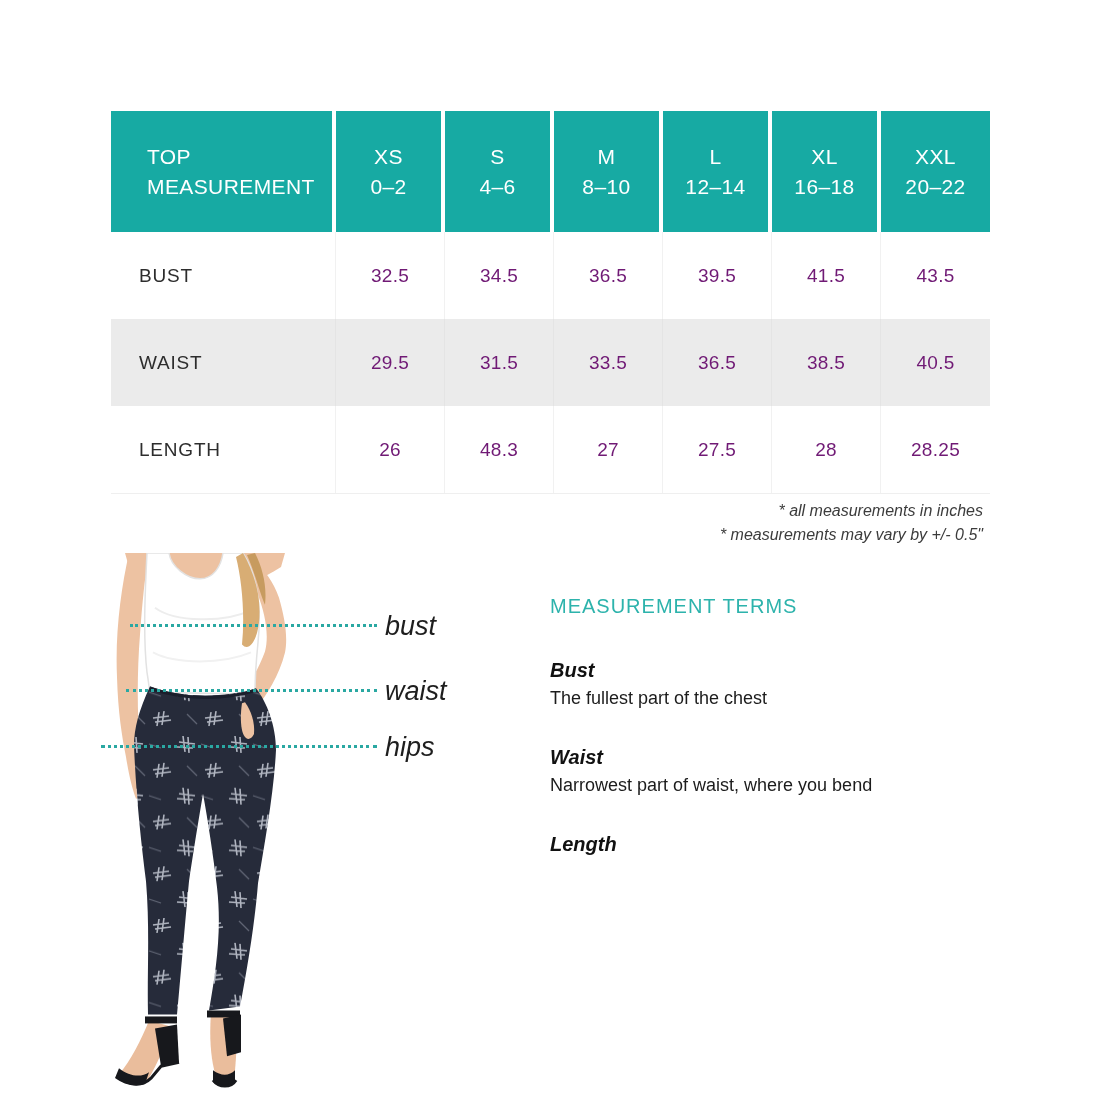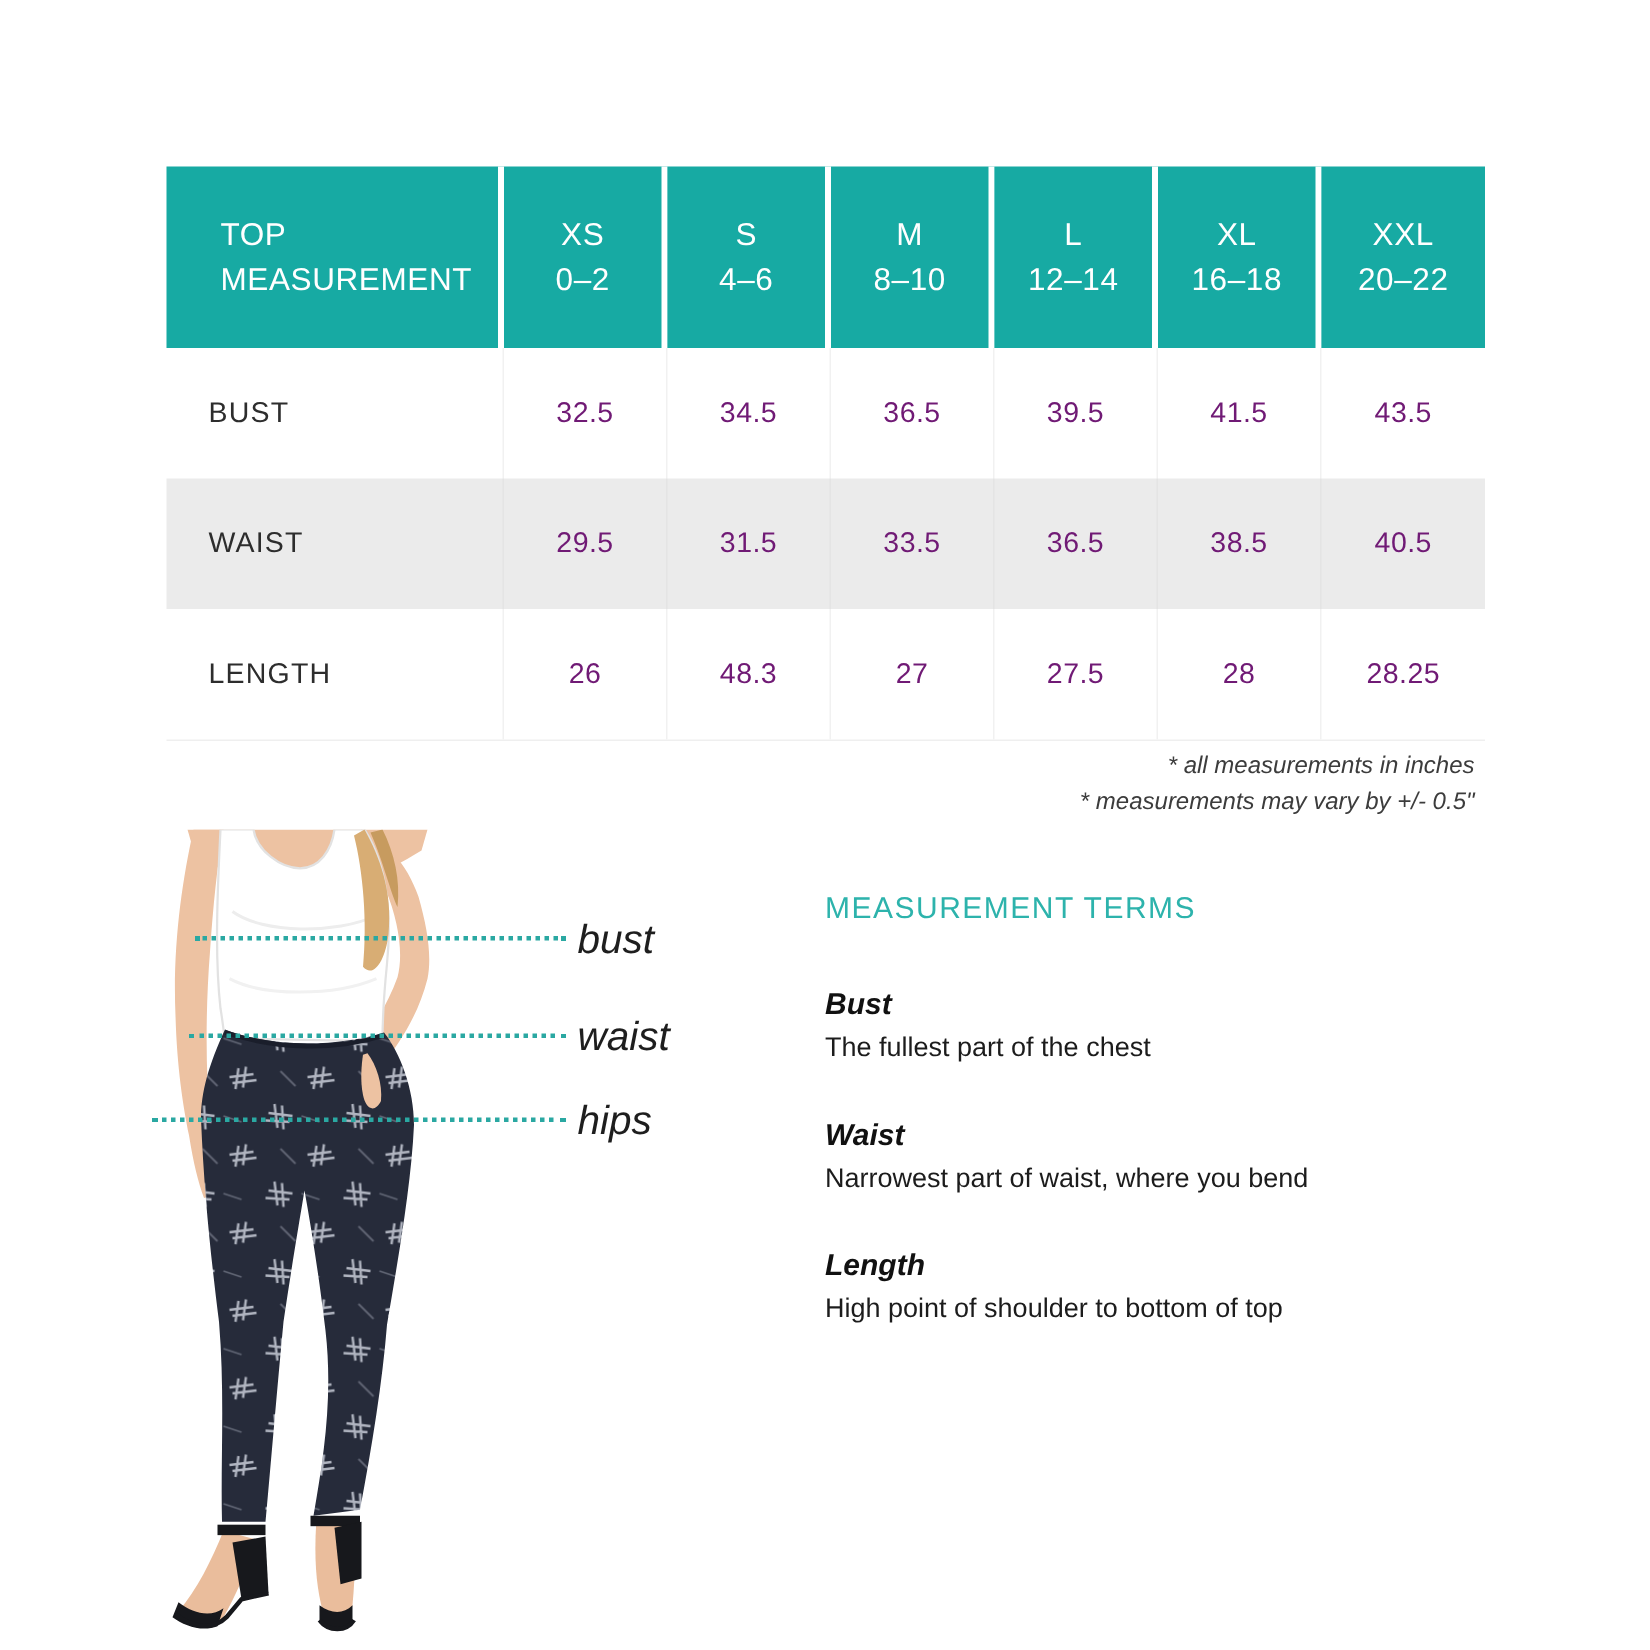--- a/index.html
+++ b/index.html
@@ -195,17 +195,16 @@
       <div class="term-def">The fullest part of the chest</div>
     </div>
 
     <div class="term-item">
       <div class="term-name">Waist</div>
       <div class="term-def">Narrowest part of waist, where you bend</div>
     </div>
 
     <div class="term-item">
       <div class="term-name">Length</div>
-      <div class="term-def">High point of shoulder to bottom of top</div>
     </div>
   </div>
 
 </div>
 
 </body></html>

